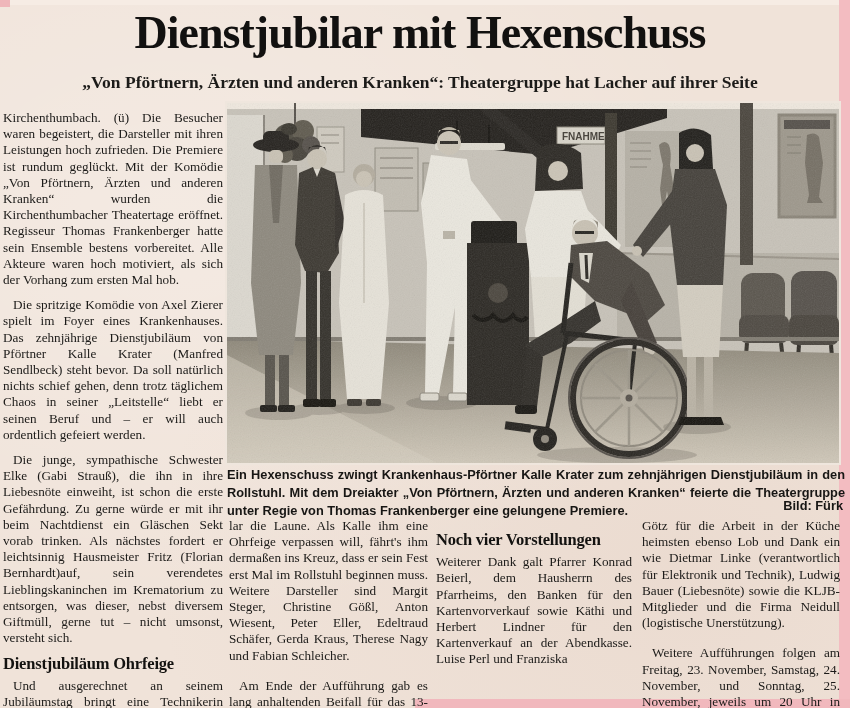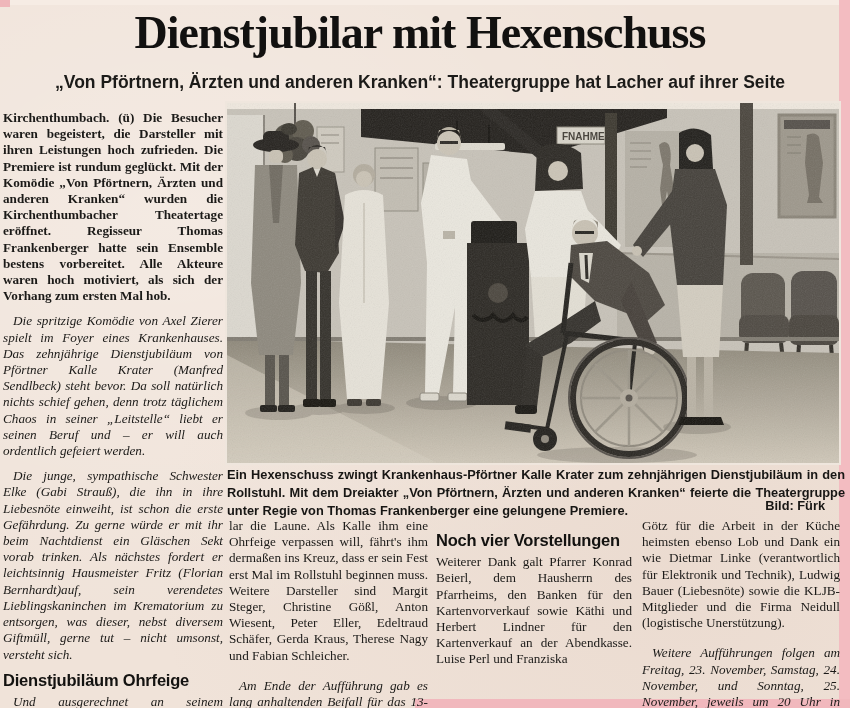--- a/index.html
+++ b/index.html
@@ -22,50 +22,50 @@
 
   .headline{
     position:absolute;top:8px;left:0;width:840px;
     text-align:center;font-size:46px;line-height:1.1;font-weight:bold;
     letter-spacing:-1px;color:#121110;margin:0;
     font-family:"Liberation Serif", serif;
   }
   .subheadline{
     position:absolute;top:72px;left:0;width:840px;
     text-align:center;font-size:17.5px;font-weight:bold;color:#1c1b19;
-    font-family:Liberation Sans, sans-serif;
+    font-family:Liberation Serif, serif;
   }
 
   .col{position:absolute;text-align:justify;font-size:13.2px;line-height:16.2px;}
   .col p{margin:0 0 9px 0;}
-  .col p.indent{text-indent:10px;font-style:italic;}
-  .col p.lead{font-weight:bold;}
+  .col p.indent{text-indent:10px;}
+  .col p.lead{font-weight:normal;}
   .crosshead{
-    font-family:Liberation Sans, sans-serif;font-weight:bold;
+    font-family:Liberation Serif, serif;font-weight:bold;
     font-size:16.5px;margin:4px 0 6px 0;color:#131210;letter-spacing:-.2px;
   }
   .col1{left:3px;top:110px;width:220px;}
   .col2{left:229px;top:518px;width:199px;}
   .col3{left:436px;top:518px;width:196px;}
   .col4{left:642px;top:518px;width:198px;}
 
   .photo{
     position:absolute;left:227px;top:103px;width:612px;height:360px;
     margin:0;background:#cfcac1;box-shadow:0 0 0 2px #efe6dd;
   }
   .photo svg{display:block;width:612px;height:360px;}
 
   .caption{
     position:absolute;left:227px;top:466px;width:618px;height:50px;
     font-family:"Liberation Sans", sans-serif;font-weight:bold;
     font-size:12.8px;line-height:18px;text-align:justify;color:#17161 4;
     color:#171614;
   }
   .credit{
-    position:absolute;right:20px;bottom:1px;
+    position:absolute;right:2px;bottom:1px;
     font-family:"Liberation Sans", sans-serif;font-weight:bold;font-size:12.8px;
     background:transparent;
   }
 </style>
 </head>
 <body>
 
 <div class="page">
 
   <div class="edge-topline"></div>

